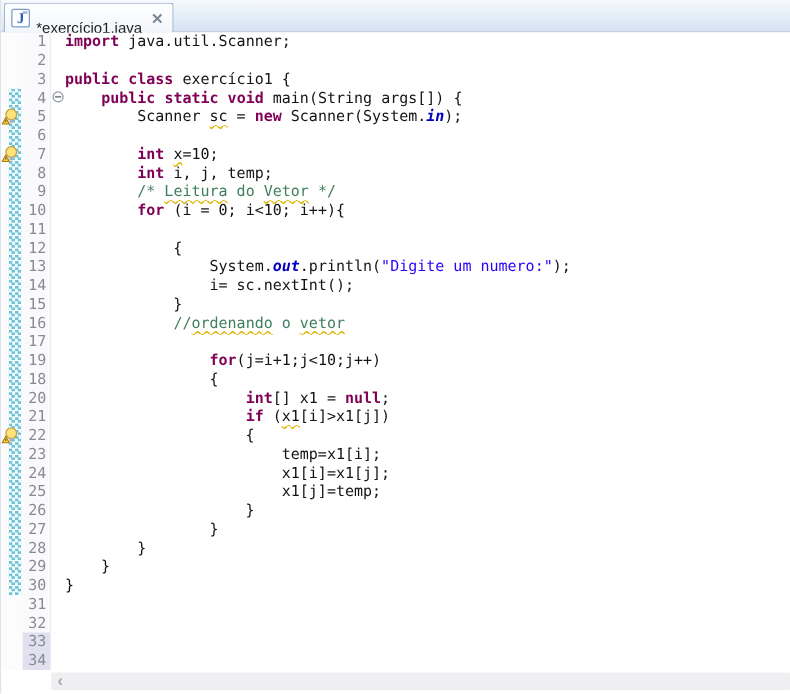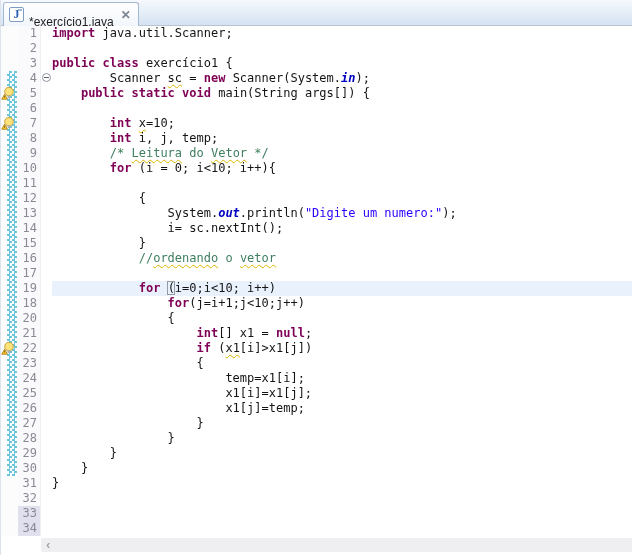--- a/index.html
+++ b/index.html
@@ -123,35 +123,34 @@
         <div class="num numhl">33</div>
         <div class="num numhl">34</div>
       </div>
     <div class="foldcol">
         <div class="fold-marker" style="top: 47px;"></div>
       </div>
     <div class="code">
         <div class="cl"><span class="kw">import</span><span class="pl"> java.util.Scanner;</span></div>
         <div class="cl"></div>
         <div class="cl"><span class="kw">public</span><span class="pl"> </span><span class="kw">class</span><span class="pl"> exercício1 {</span></div>
+        <div class="cl"><span class="pl">    </span><span class="kw">public</span><span class="pl"> </span><span class="kw">static</span><span class="pl"> </span><span class="kw">void</span><span class="pl"> main(String args[]) {</span></div>
         <div class="cl"><span class="pl">        Scanner </span><span class="pl sq">sc</span><span class="pl"> = </span><span class="kw">new</span><span class="pl"> Scanner(System.</span><span class="stf">in</span><span class="pl">);</span></div>
-        <div class="cl"><span class="pl">    </span><span class="kw">public</span><span class="pl"> </span><span class="kw">static</span><span class="pl"> </span><span class="kw">void</span><span class="pl"> main(String args[]) {</span></div>
         <div class="cl"></div>
         <div class="cl"><span class="pl">        </span><span class="kw">int</span><span class="pl"> </span><span class="pl sq">x</span><span class="pl">=10;</span></div>
         <div class="cl"><span class="pl">        </span><span class="kw">int</span><span class="pl"> i, j, temp;</span></div>
         <div class="cl"><span class="pl">        </span><span class="com">/* </span><span class="com sq">Leitura</span><span class="com"> do </span><span class="com sq">Vetor</span><span class="com"> */</span></div>
         <div class="cl"><span class="pl">        </span><span class="kw">for</span><span class="pl"> (i = 0; i&lt;10; i++){</span></div>
         <div class="cl"></div>
         <div class="cl"><span class="pl">            {</span></div>
         <div class="cl"><span class="pl">                System.</span><span class="stf">out</span><span class="pl">.println(</span><span class="str">"Digite um numero:"</span><span class="pl">);</span></div>
         <div class="cl"><span class="pl">                i= sc.nextInt();</span></div>
         <div class="cl"><span class="pl">            }</span></div>
         <div class="cl"><span class="pl">            </span><span class="com">//</span><span class="com sq">ordenando</span><span class="com"> o </span><span class="com sq">vetor</span></div>
         <div class="cl"></div>
-        <div class="cl cur"><span class="pl">            </span><span class="kw">for</span><span class="pl"> </span><span class="pl bx">(</span><span class="pl">i=0;i&lt;10; i++)</span></div>
         <div class="cl"><span class="pl">                </span><span class="kw">for</span><span class="pl">(j=i+1;j&lt;10;j++)</span></div>
         <div class="cl"><span class="pl">                {</span></div>
         <div class="cl"><span class="pl">                    </span><span class="kw">int</span><span class="pl">[] x1 = </span><span class="kw">null</span><span class="pl">;</span></div>
         <div class="cl"><span class="pl">                    </span><span class="kw">if</span><span class="pl"> (</span><span class="pl sq">x1</span><span class="pl">[i]&gt;x1[j])</span></div>
         <div class="cl"><span class="pl">                    {</span></div>
         <div class="cl"><span class="pl">                        temp=x1[i];</span></div>
         <div class="cl"><span class="pl">                        x1[i]=x1[j];</span></div>
         <div class="cl"><span class="pl">                        x1[j]=temp;</span></div>
         <div class="cl"><span class="pl">                    }</span></div>
         <div class="cl"><span class="pl">                }</span></div>

